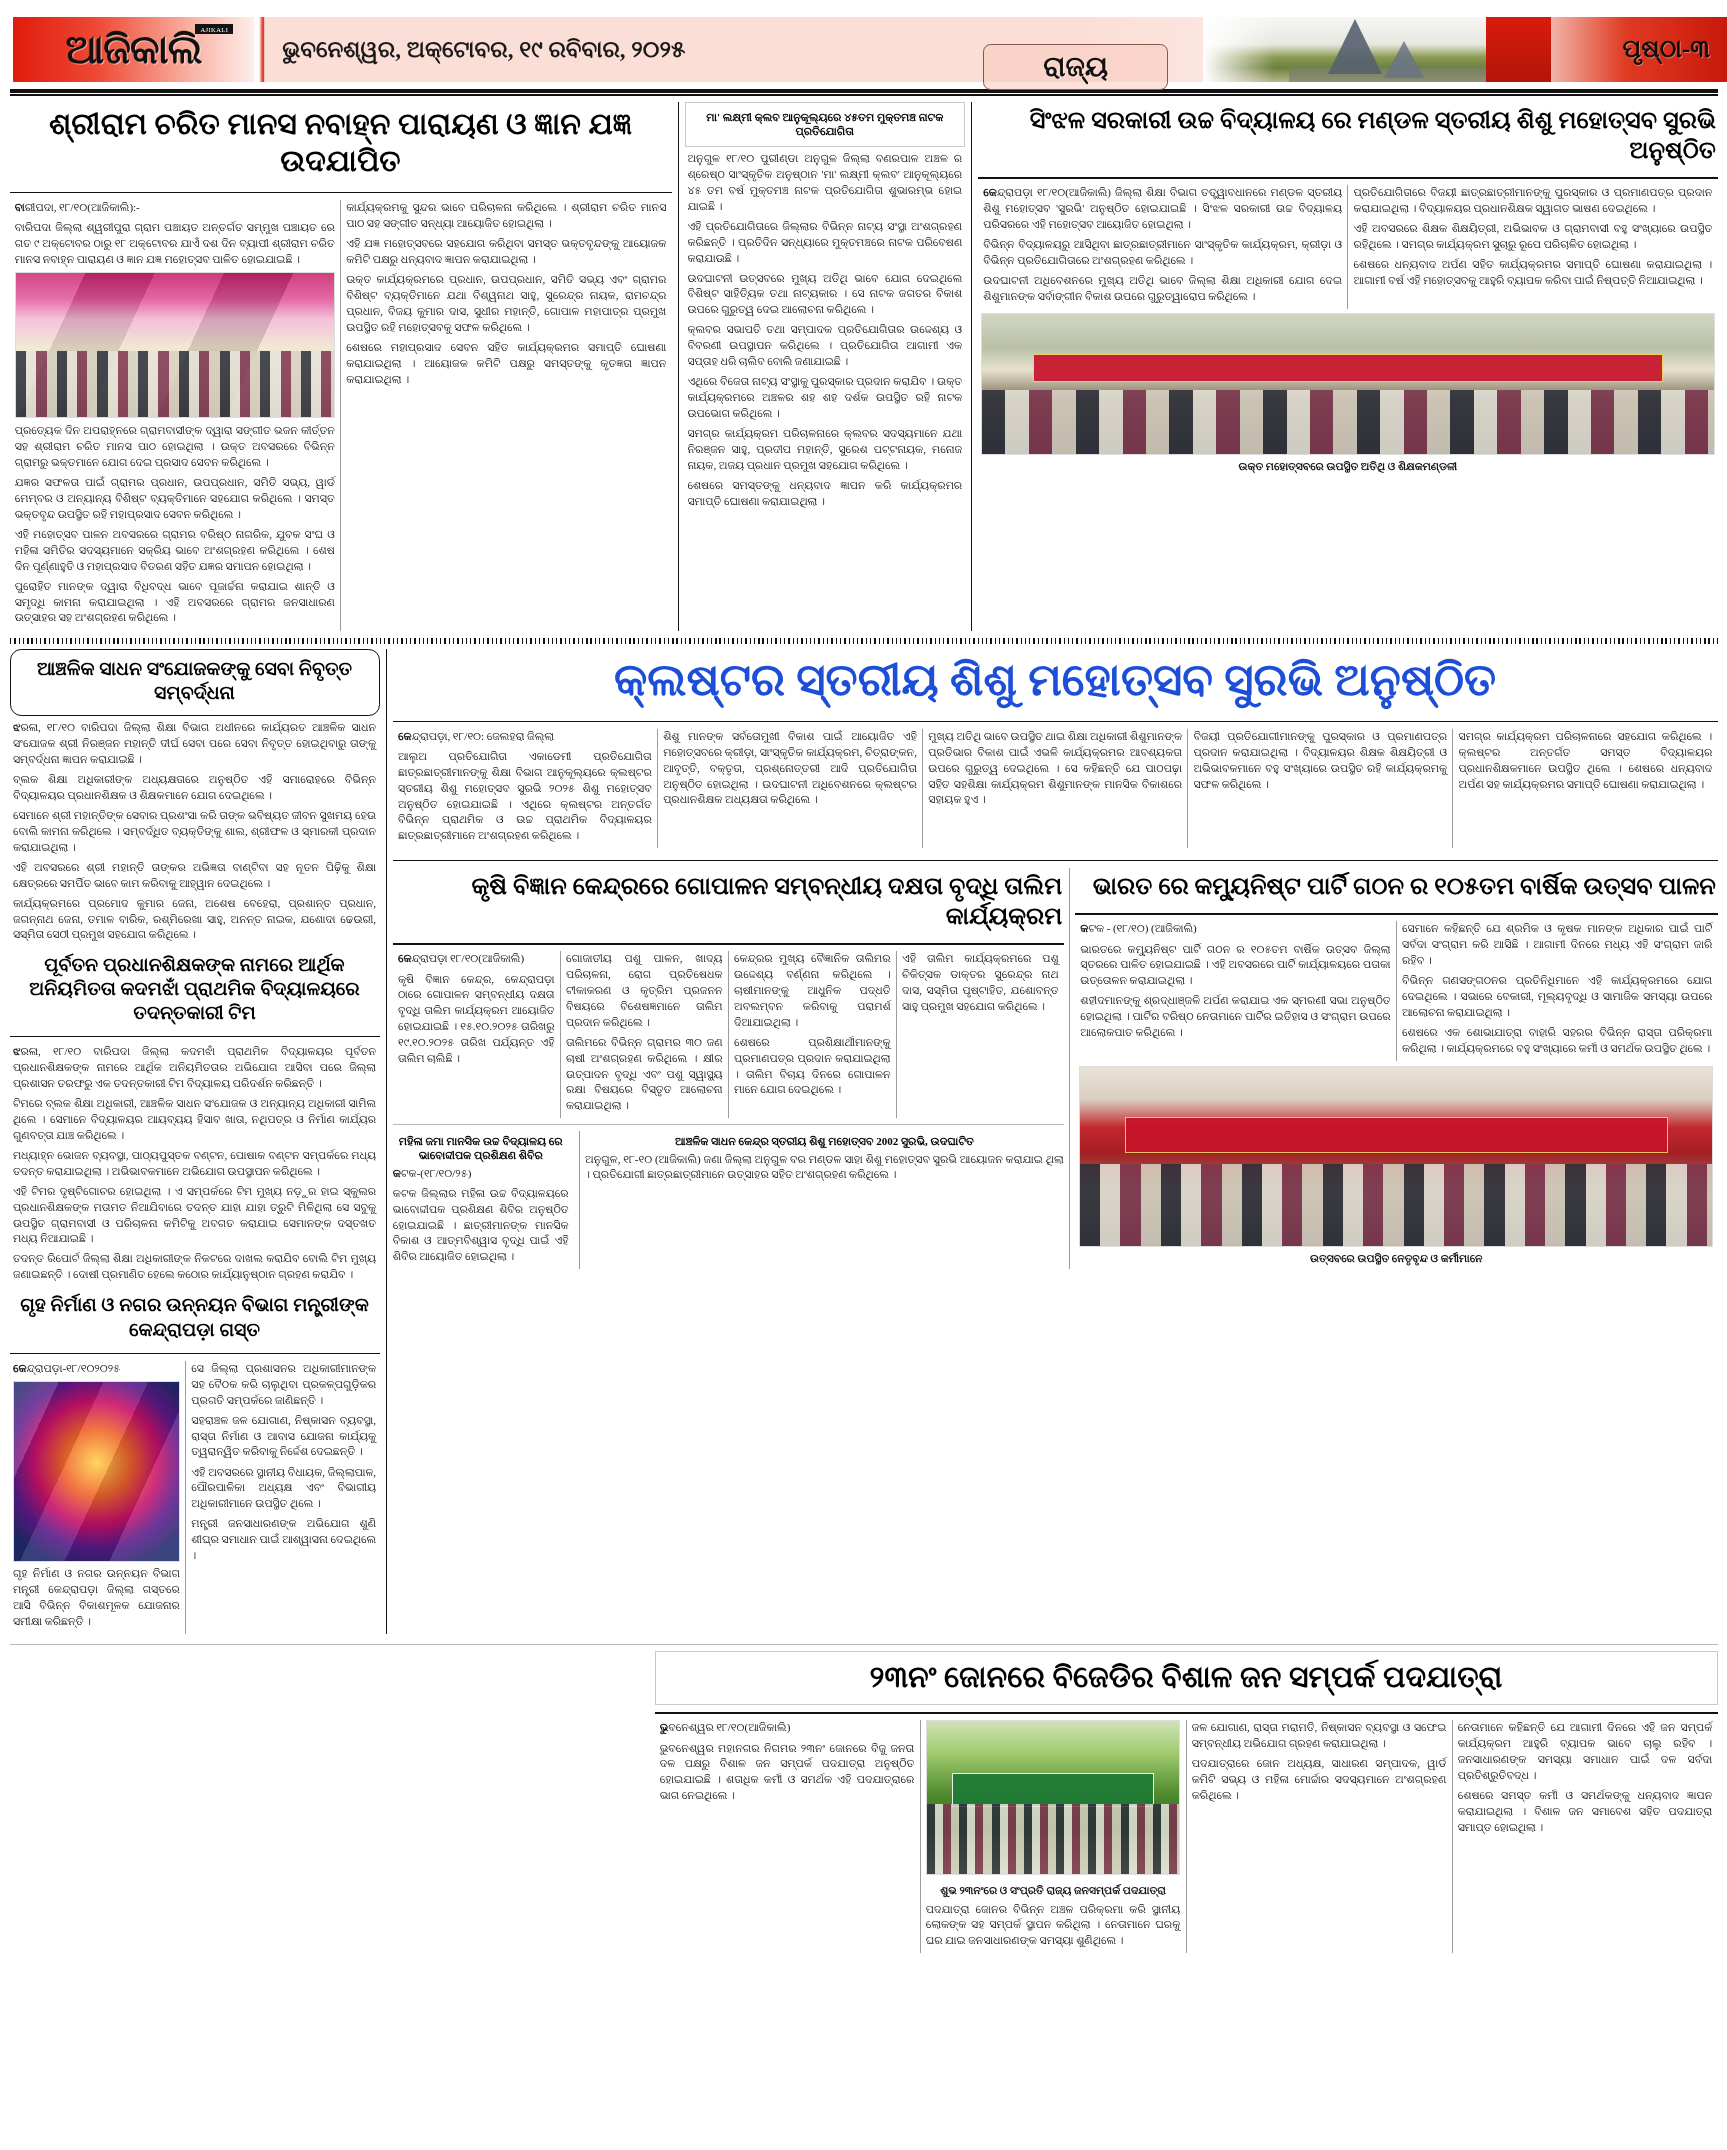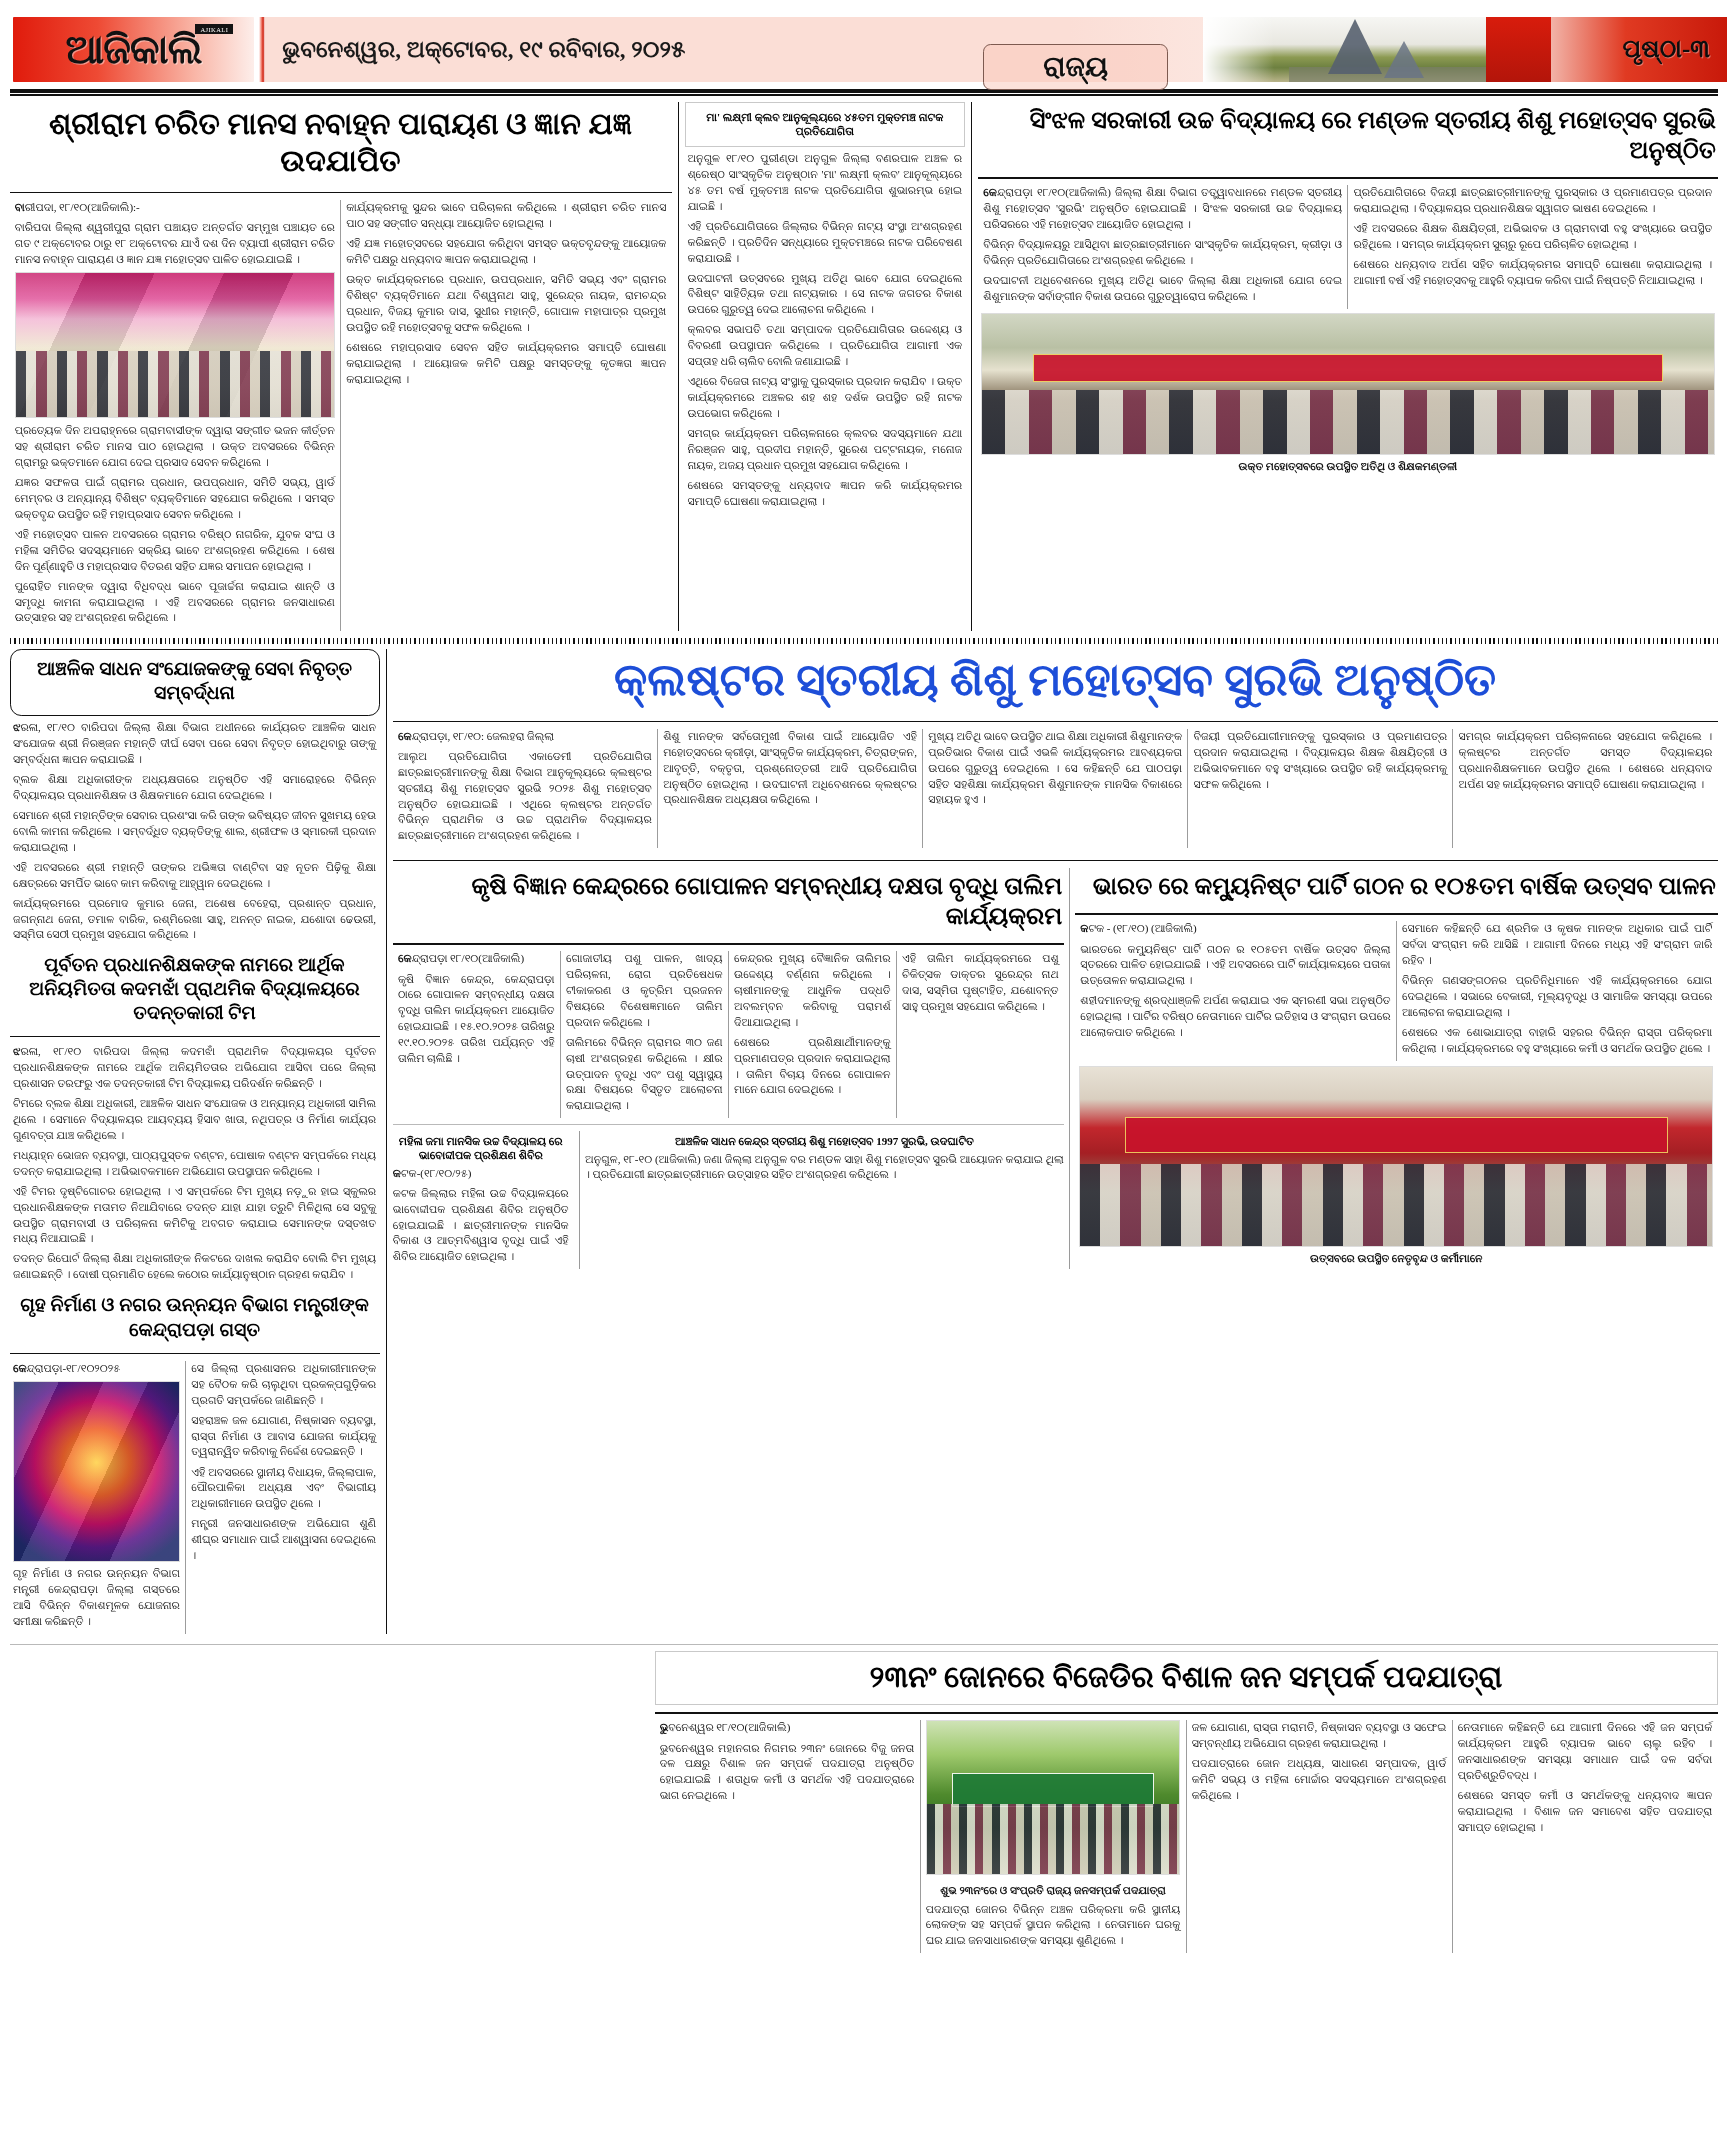--- a/index.html
+++ b/index.html
@@ -436,21 +436,21 @@
           </div>
           <div class="hrule-grey"></div>
           <div class="band">
             <div style="width:181px;padding-right:5.2px;">
               <h4 class="headline-xs">ମହିଳା ଜମା ମାନସିକ ଉଚ୍ଚ ବିଦ୍ୟାଳୟ ରେ ଭାବୋଦ୍ଦୀପକ ପ୍ରଶିକ୍ଷଣ ଶିବିର</h4>
               <p class="body lead">କଟକ-(୧୮/୧୦/୨୫)</p>
               <p class="body">କଟକ ଜିଲ୍ଲାର ମହିଳା ଉଚ୍ଚ ବିଦ୍ୟାଳୟରେ ଭାବୋଦ୍ଦୀପକ ପ୍ରଶିକ୍ଷଣ ଶିବିର ଅନୁଷ୍ଠିତ ହୋଇଯାଇଛି । ଛାତ୍ରୀମାନଙ୍କ ମାନସିକ ବିକାଶ ଓ ଆତ୍ମବିଶ୍ୱାସ ବୃଦ୍ଧି ପାଇଁ ଏହି ଶିବିର ଆୟୋଜିତ ହୋଇଥିଲା ।</p>
             </div>
             <div class="vrule-thin"></div>
             <div style="flex:1;">
-              <h4 class="headline-xs">ଆଞ୍ଚଳିକ ସାଧନ କେନ୍ଦ୍ର ସ୍ତରୀୟ ଶିଶୁ ମହୋତ୍ସବ 1997 ସୁରଭି, ଉଦଘାଟିତ</h4>
+              <h4 class="headline-xs">ଆଞ୍ଚଳିକ ସାଧନ କେନ୍ଦ୍ର ସ୍ତରୀୟ ଶିଶୁ ମହୋତ୍ସବ 2002 ସୁରଭି, ଉଦଘାଟିତ</h4>
               <p class="body">ଅନୁଗୁଳ, ୧୮-୧୦ (ଆଜିକାଲି) ଜଣା ଜିଲ୍ଲା ଅନୁଗୁଳ ବର ମଣ୍ଡଳ ସାହା ଶିଶୁ ମହୋତ୍ସବ ସୁରଭି ଆୟୋଜନ କରାଯାଇ ଥିଲା । ପ୍ରତିଯୋଗୀ ଛାତ୍ରଛାତ୍ରୀମାନେ ଉତ୍ସାହର ସହିତ ଅଂଶଗ୍ରହଣ କରିଥିଲେ ।</p>
             </div>
           </div>
         </div>
 
         <div class="vrule-thin"></div>
 
         <div style="flex:1;">
           <h2 class="headline-mid">ଭାରତ ରେ କମ୍ୟୁନିଷ୍ଟ ପାର୍ଟି ଗଠନ ର ୧୦୫ତମ ବାର୍ଷିକ ଉତ୍ସବ ପାଳନ</h2>
           <div class="hrule"></div>

